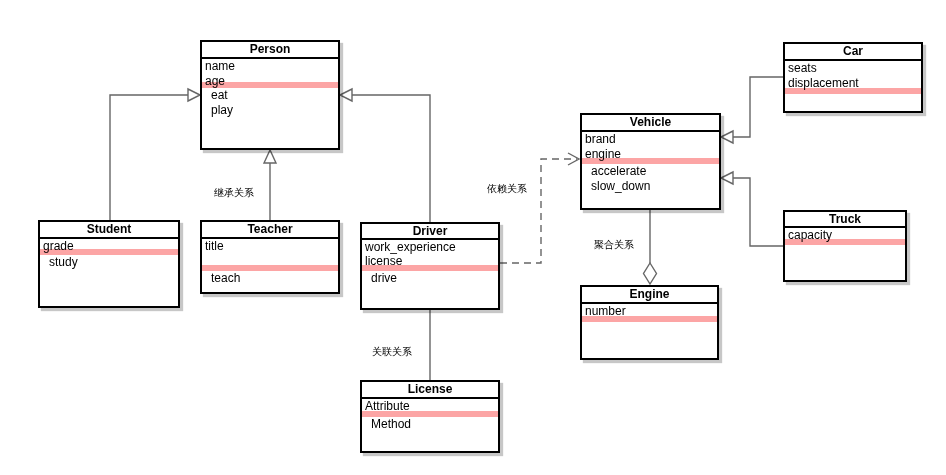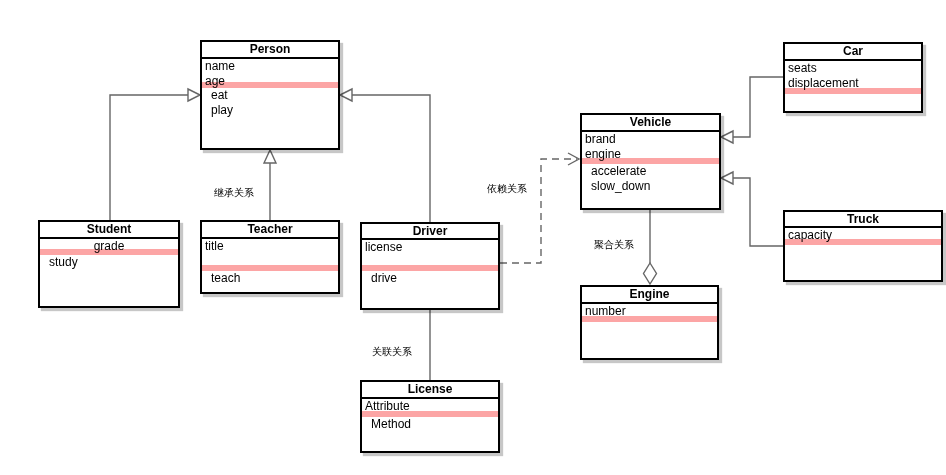--- a/index.html
+++ b/index.html
@@ -61,41 +61,42 @@
       <div class="uml-row">age</div>
     </div>
     <div class="uml-methods">
       <div class="uml-row">eat</div>
       <div class="uml-row">play</div>
     </div>
   </div>
 
   <div class="uml-class" style="left:38px; top:220px; width:142px; height:88px;">
     <div class="uml-title" style="height:17px;">Student</div>
-    <div class="uml-attrs" style="height:16px;text-align:center;">
+    <div class="uml-attrs" style="height:16px;">
       <div class="uml-row" style="line-height:14px;">grade</div>
     </div>
     <div class="uml-methods">
       <div class="uml-row">study</div>
     </div>
   </div>
 
   <div class="uml-class" style="left:200px; top:220px; width:140px; height:74px;">
     <div class="uml-title" style="height:17px;">Teacher</div>
     <div class="uml-attrs" style="height:32px;">
       <div class="uml-row" style="line-height:14px;">title</div>
     </div>
     <div class="uml-methods">
       <div class="uml-row">teach</div>
     </div>
   </div>
 
   <div class="uml-class" style="left:360px; top:222px; width:140px; height:88px;">
     <div class="uml-title" style="height:16px;">Driver</div>
     <div class="uml-attrs" style="height:31px;">
+      <div class="uml-row" style="line-height:14px;">work_experience</div>
       <div class="uml-row" style="line-height:14px;">license</div>
     </div>
     <div class="uml-methods">
       <div class="uml-row">drive</div>
     </div>
   </div>
 
   <div class="uml-class" style="left:360px; top:380px; width:140px; height:73px;">
     <div class="uml-title" style="height:17px;">License</div>
     <div class="uml-attrs" style="height:18px;">
@@ -128,21 +129,21 @@
 
   <div class="uml-class" style="left:783px; top:42px; width:140px; height:71px;">
     <div class="uml-title" style="height:17px;">Car</div>
     <div class="uml-attrs" style="height:33px;">
       <div class="uml-row">seats</div>
       <div class="uml-row" style="line-height:14px;">displacement</div>
     </div>
     <div class="uml-methods"></div>
   </div>
 
-  <div class="uml-class" style="left:783px; top:210px; width:160px; height:72px;">
+  <div class="uml-class" style="left:783px; top:210px; width:124px; height:72px;">
     <div class="uml-title" style="height:16px;">Truck</div>
     <div class="uml-attrs" style="height:17px;">
       <div class="uml-row" style="line-height:14px;">capacity</div>
     </div>
     <div class="uml-methods"></div>
   </div>
 
   <div class="edge-label" style="left:214px; top:186px;">继承关系</div>
   <div class="edge-label" style="left:487px; top:182px;">依赖关系</div>
   <div class="edge-label" style="left:372px; top:345px;">关联关系</div>

